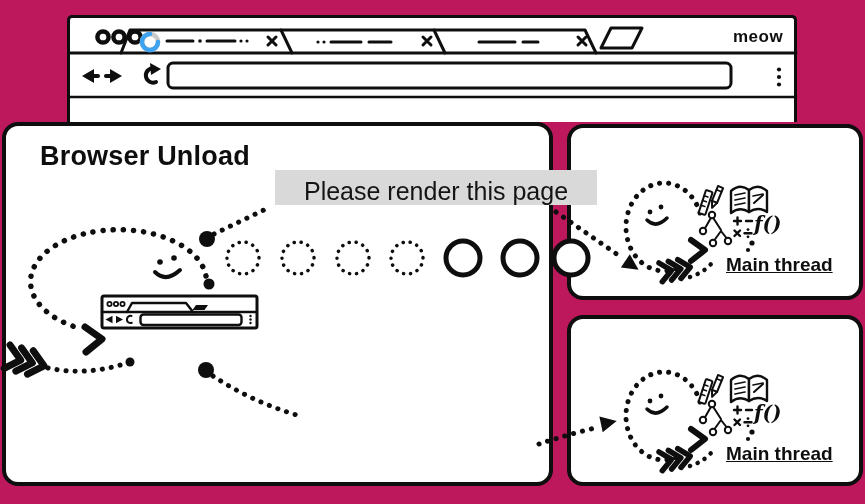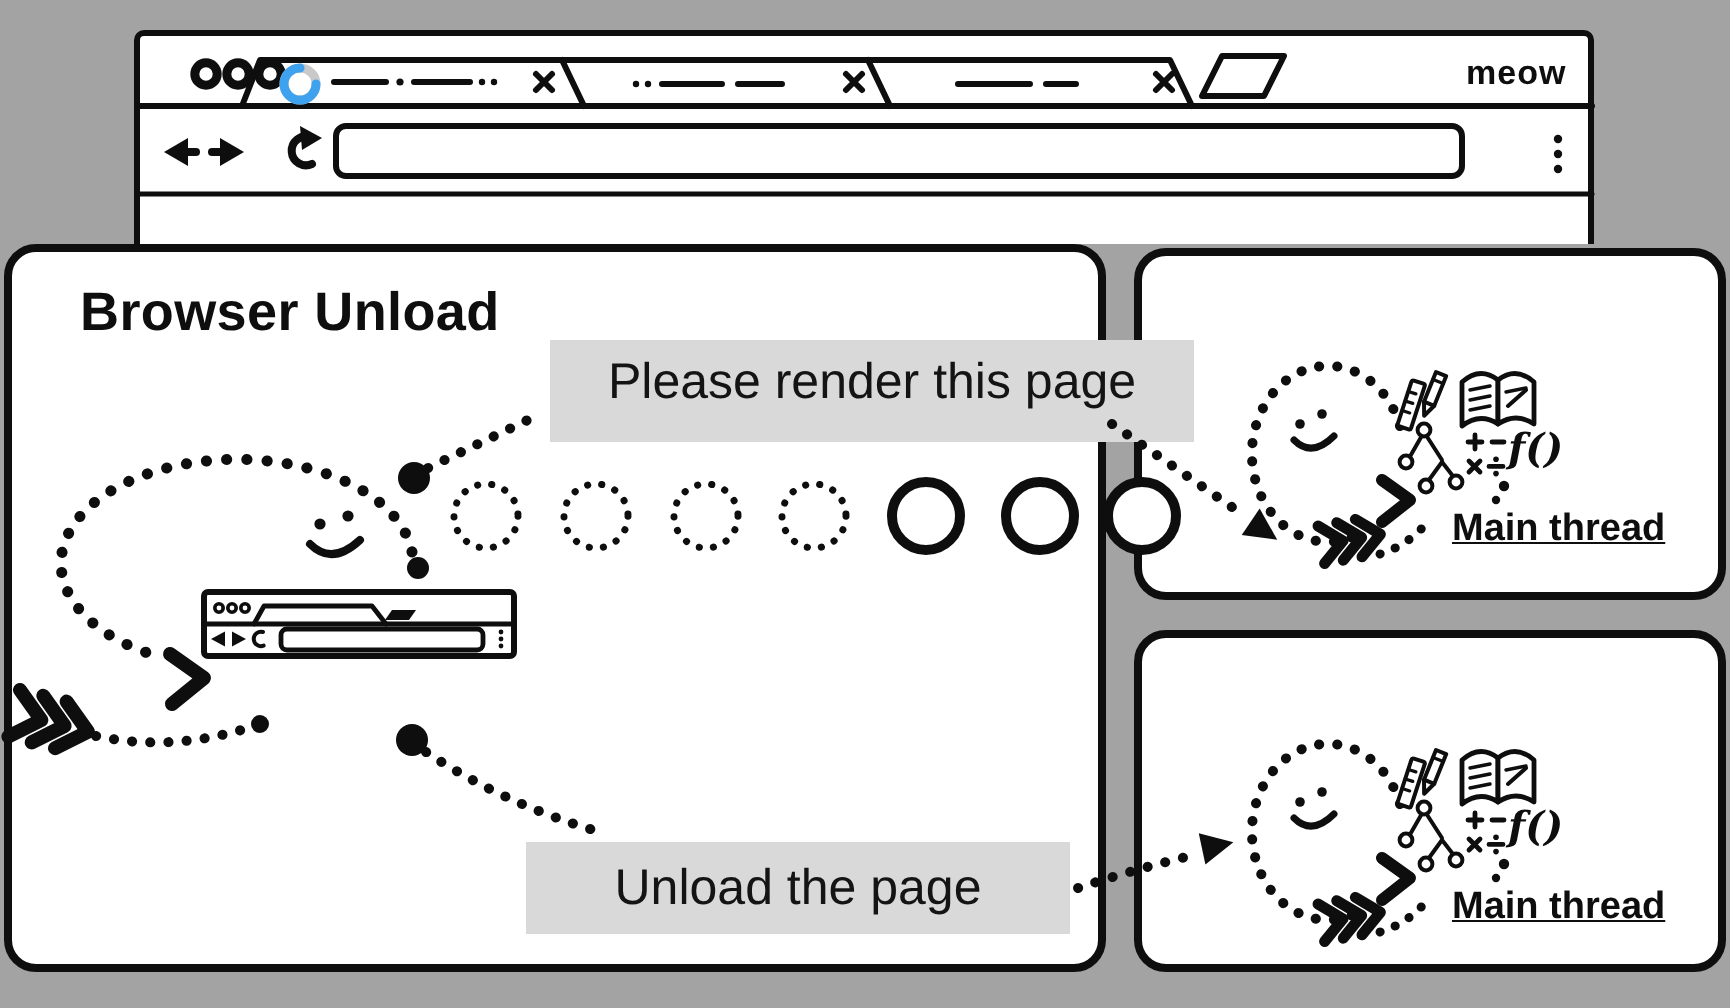--- a/index.html
+++ b/index.html
@@ -1,17 +1,17 @@
 <!DOCTYPE html>
 <html><head>
 <meta charset="utf-8">
 <style>
   html,body{margin:0;padding:0;background:#fff;}
   .stage{
-    position:relative;width:865px;height:504px;background:#a3a3a3;overflow:hidden;
+    position:relative;width:865px;height:504px;background:#be185d;overflow:hidden;
     font-family:"Liberation Sans",sans-serif;color:#0e0e0e;
   }
   .abs{position:absolute;}
   
   .browser-window{
     left:67px;top:15px;width:730px;height:107px;
     border:3px solid #0e0e0e;border-bottom:none;border-radius:5px 5px 0 0;
     background:#fff;z-index:1;box-sizing:border-box;
   }
   .url-text{left:182px;top:66px;font-size:15.5px;font-weight:600;letter-spacing:.2px;z-index:45;}
@@ -23,21 +23,21 @@
   .box-old{left:567px;top:315px;width:296px;height:171px;}
   .box-title{font-weight:700;z-index:45;white-space:nowrap;}
   .t-browser{left:40px;top:141px;font-size:27px;letter-spacing:.2px;}
   .t-new{left:582px;top:143px;font-size:23px;}
   .t-old{left:582px;top:334px;font-size:23px;}
   
   .msg{
     background:#d9d9d9;color:#141414;text-align:center;z-index:40;
     font-size:25px;font-weight:500;white-space:nowrap;
   }
-  .msg-render{left:275px;top:170px;width:322px;height:51px;line-height:43px;}
+  .msg-render{left:275px;top:170px;width:322px;height:35px;line-height:43px;}
   .msg-unload{left:263px;top:421px;width:272px;height:46px;line-height:46px;}
   
   .thread-label{font-weight:600;z-index:45;white-space:nowrap;text-decoration:underline;}
   .ui-thread{left:132px;top:335px;width:110px;text-align:center;font-size:20px;}
   .mt-new{left:726px;top:254px;font-size:19px;}
   .mt-old{left:726px;top:443px;font-size:19px;}
   
   svg.overlay{position:absolute;left:0;top:0;z-index:50;pointer-events:none;}
   .ink{stroke:#0e0e0e;fill:none;stroke-linecap:round;stroke-linejoin:round;}
   .blk{fill:#0e0e0e;stroke:none;}
@@ -60,21 +60,20 @@
   <div class="abs url-text">www.othersite.com</div>
   <div class="abs meow">meow</div>
 
   <div class="abs pbox box-browser"></div>
   <div class="abs pbox box-new"></div>
   <div class="abs pbox box-old"></div>
 
   <div class="abs box-title t-browser">Browser Unload</div>
 
   <div class="abs msg msg-render">Please render this page</div>
-  <div class="abs msg msg-unload">Unload the page</div>
 
   <div class="abs thread-label mt-new">Main thread</div>
   <div class="abs thread-label mt-old">Main thread</div>
 
   <svg class="overlay" width="865" height="504" viewBox="0 0 865 504">
     <defs>
 
       <g id="guts">
         <path class="ink dots-md" d="M 700 213 A 38 44 0 1 0 683 265"></path>
         <path class="ink sw6" d="M 691 240 L 705 250 L 691 261"></path>

